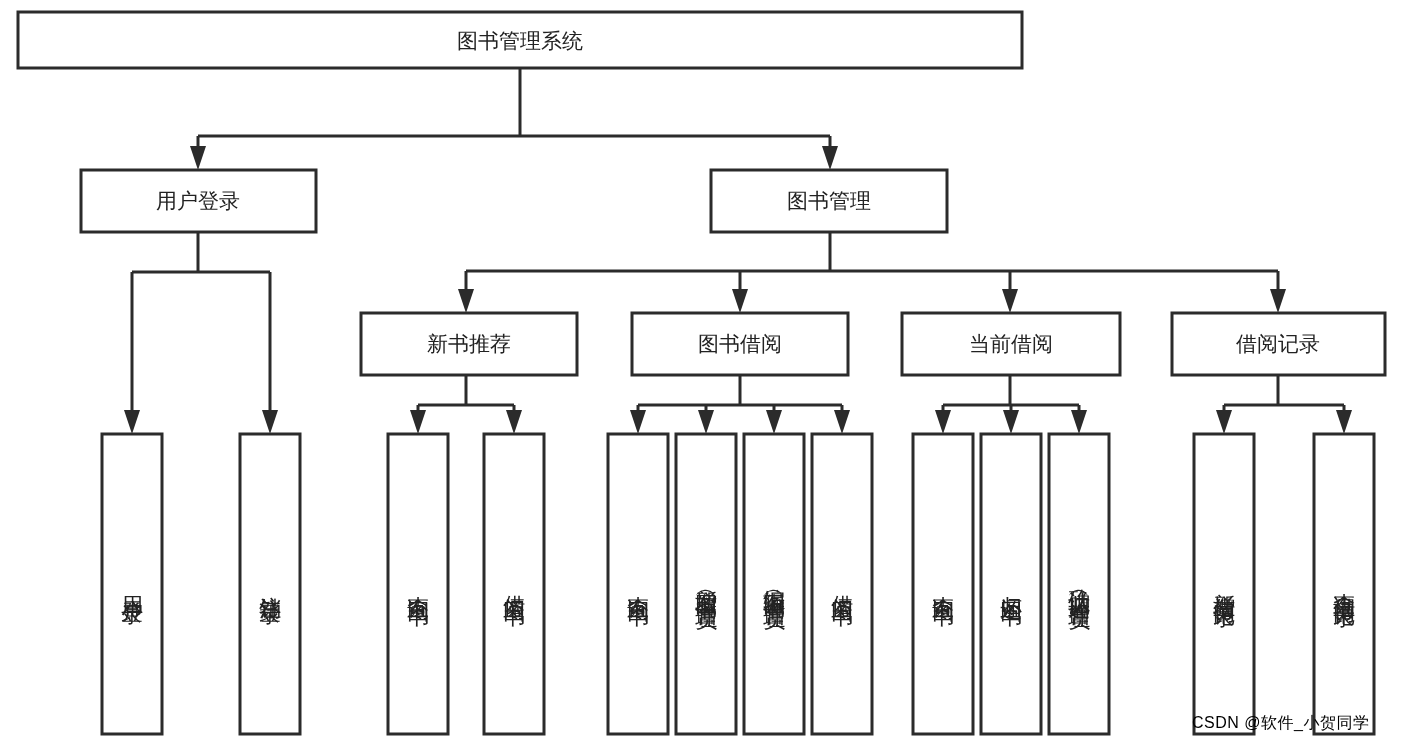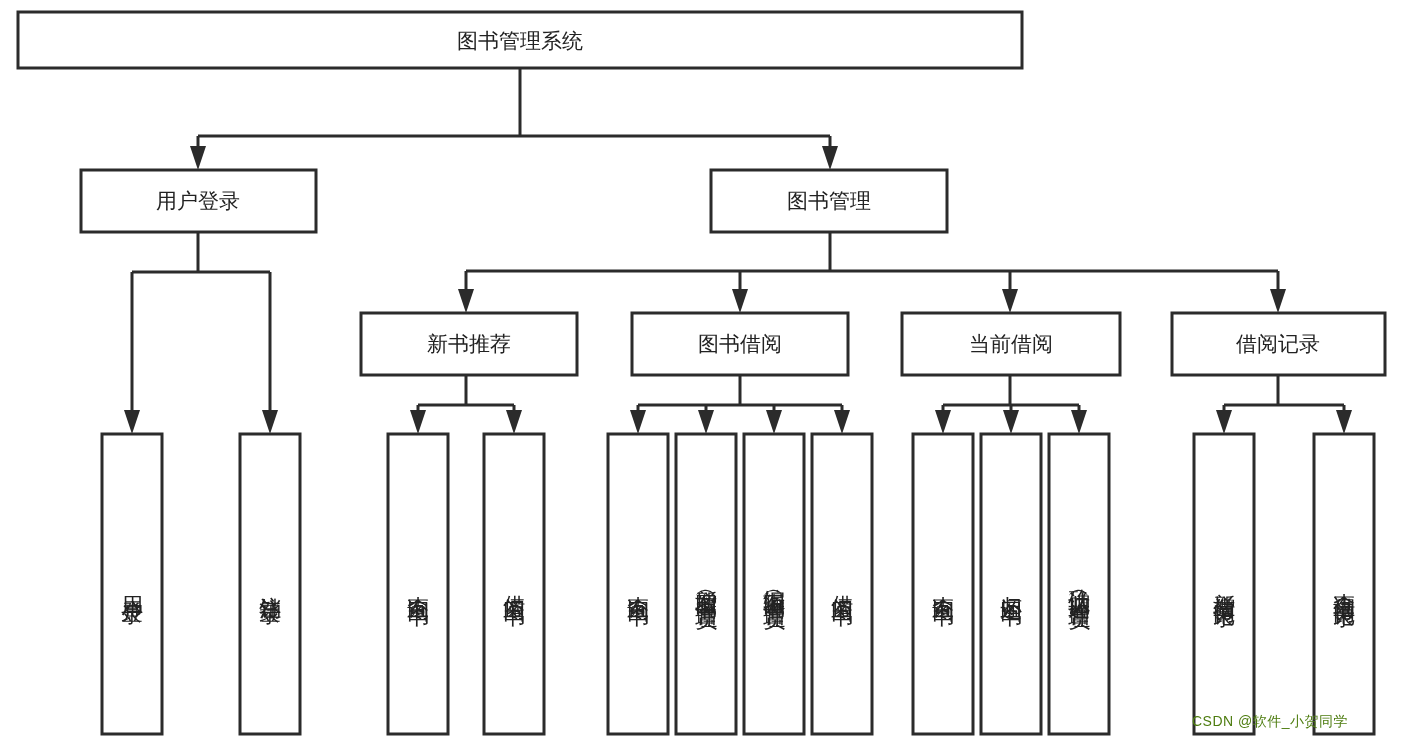--- a/index.html
+++ b/index.html
@@ -256,18 +256,18 @@
     color: #222222;
     text-align: center;
     box-sizing: border-box;
     padding: 6px 0;
   }
   .watermark {
     position: absolute;
     left: 1192px;
     top: 713px;
     font-family: "Liberation Sans", "DejaVu Sans", sans-serif;
-    font-size: 14px;
-    color: #4d7c0f;
+    font-size: 16px;
+    color: #000000;
     white-space: nowrap;
     letter-spacing: 0.5px;
   }
 </style>
 
 </body></html>

